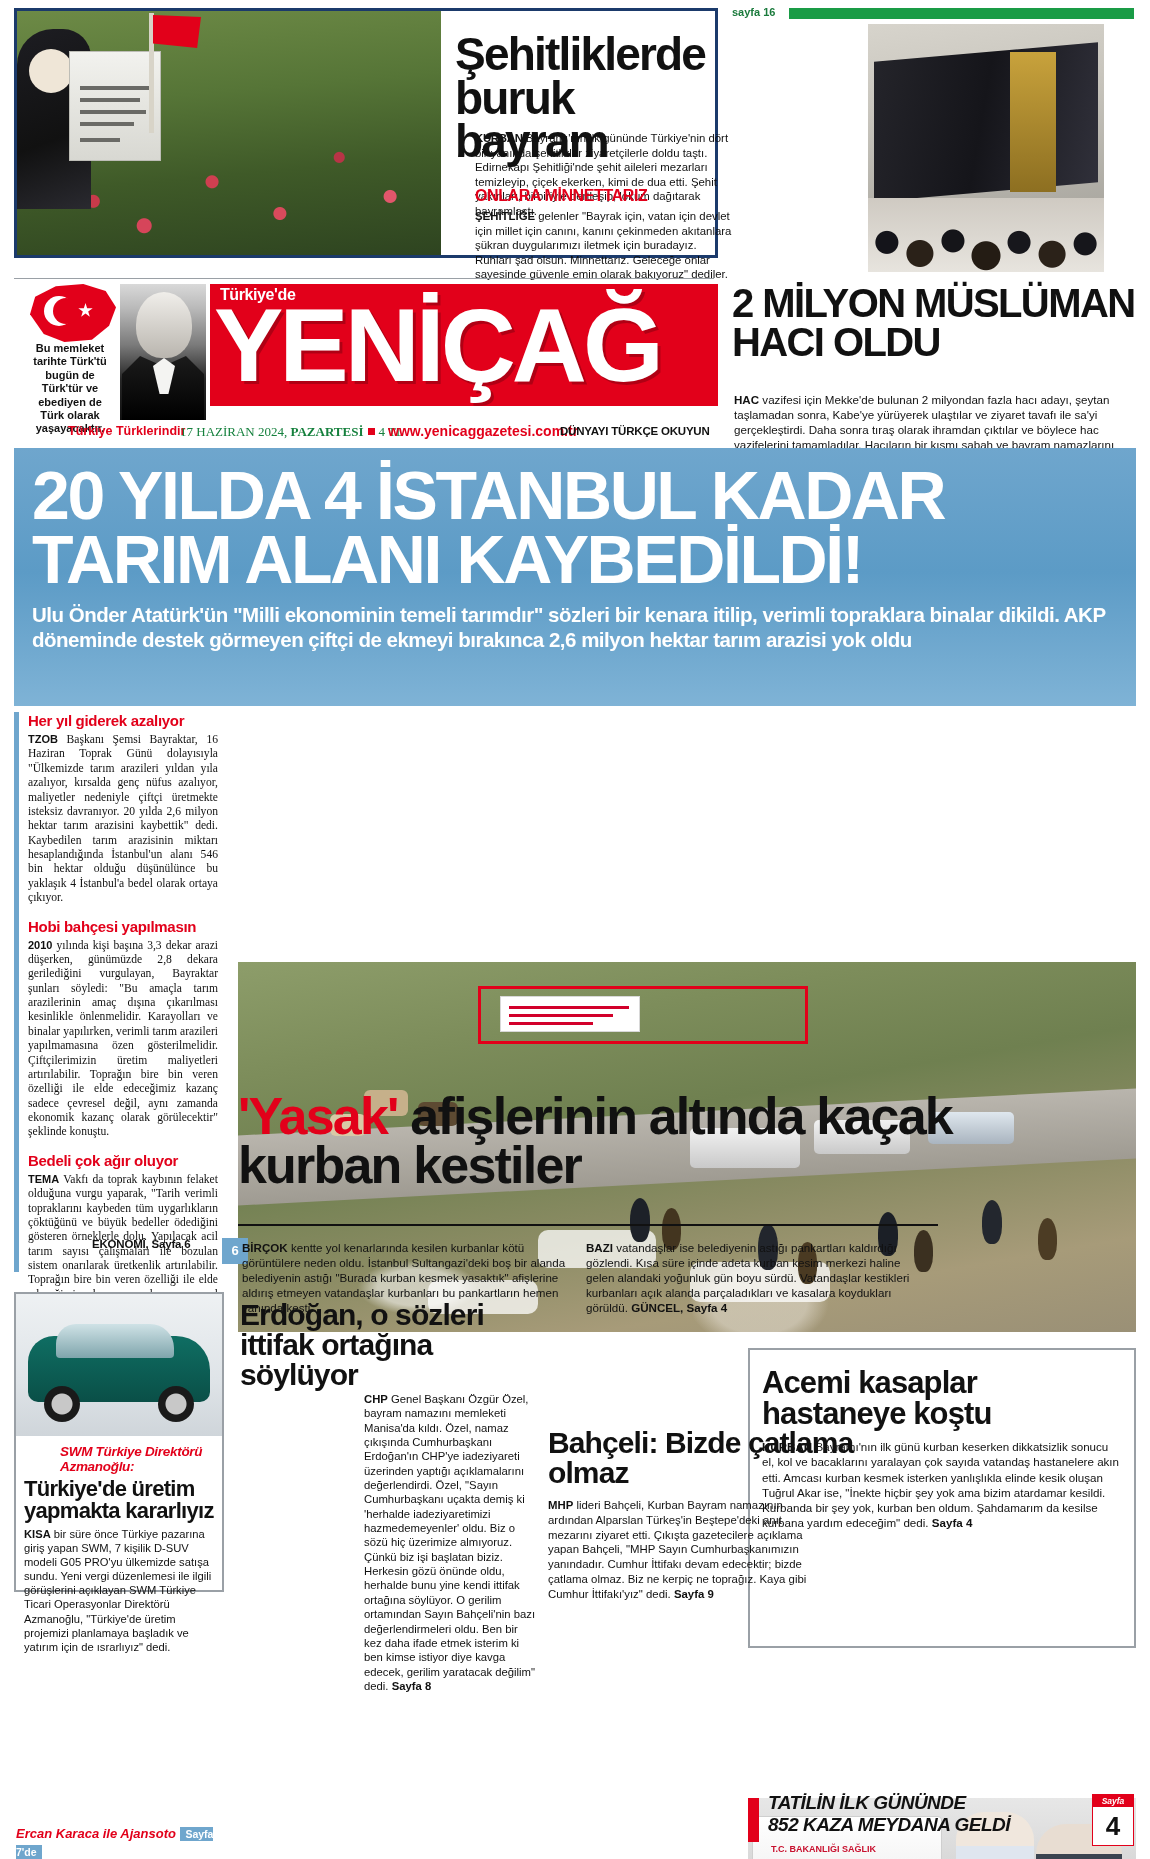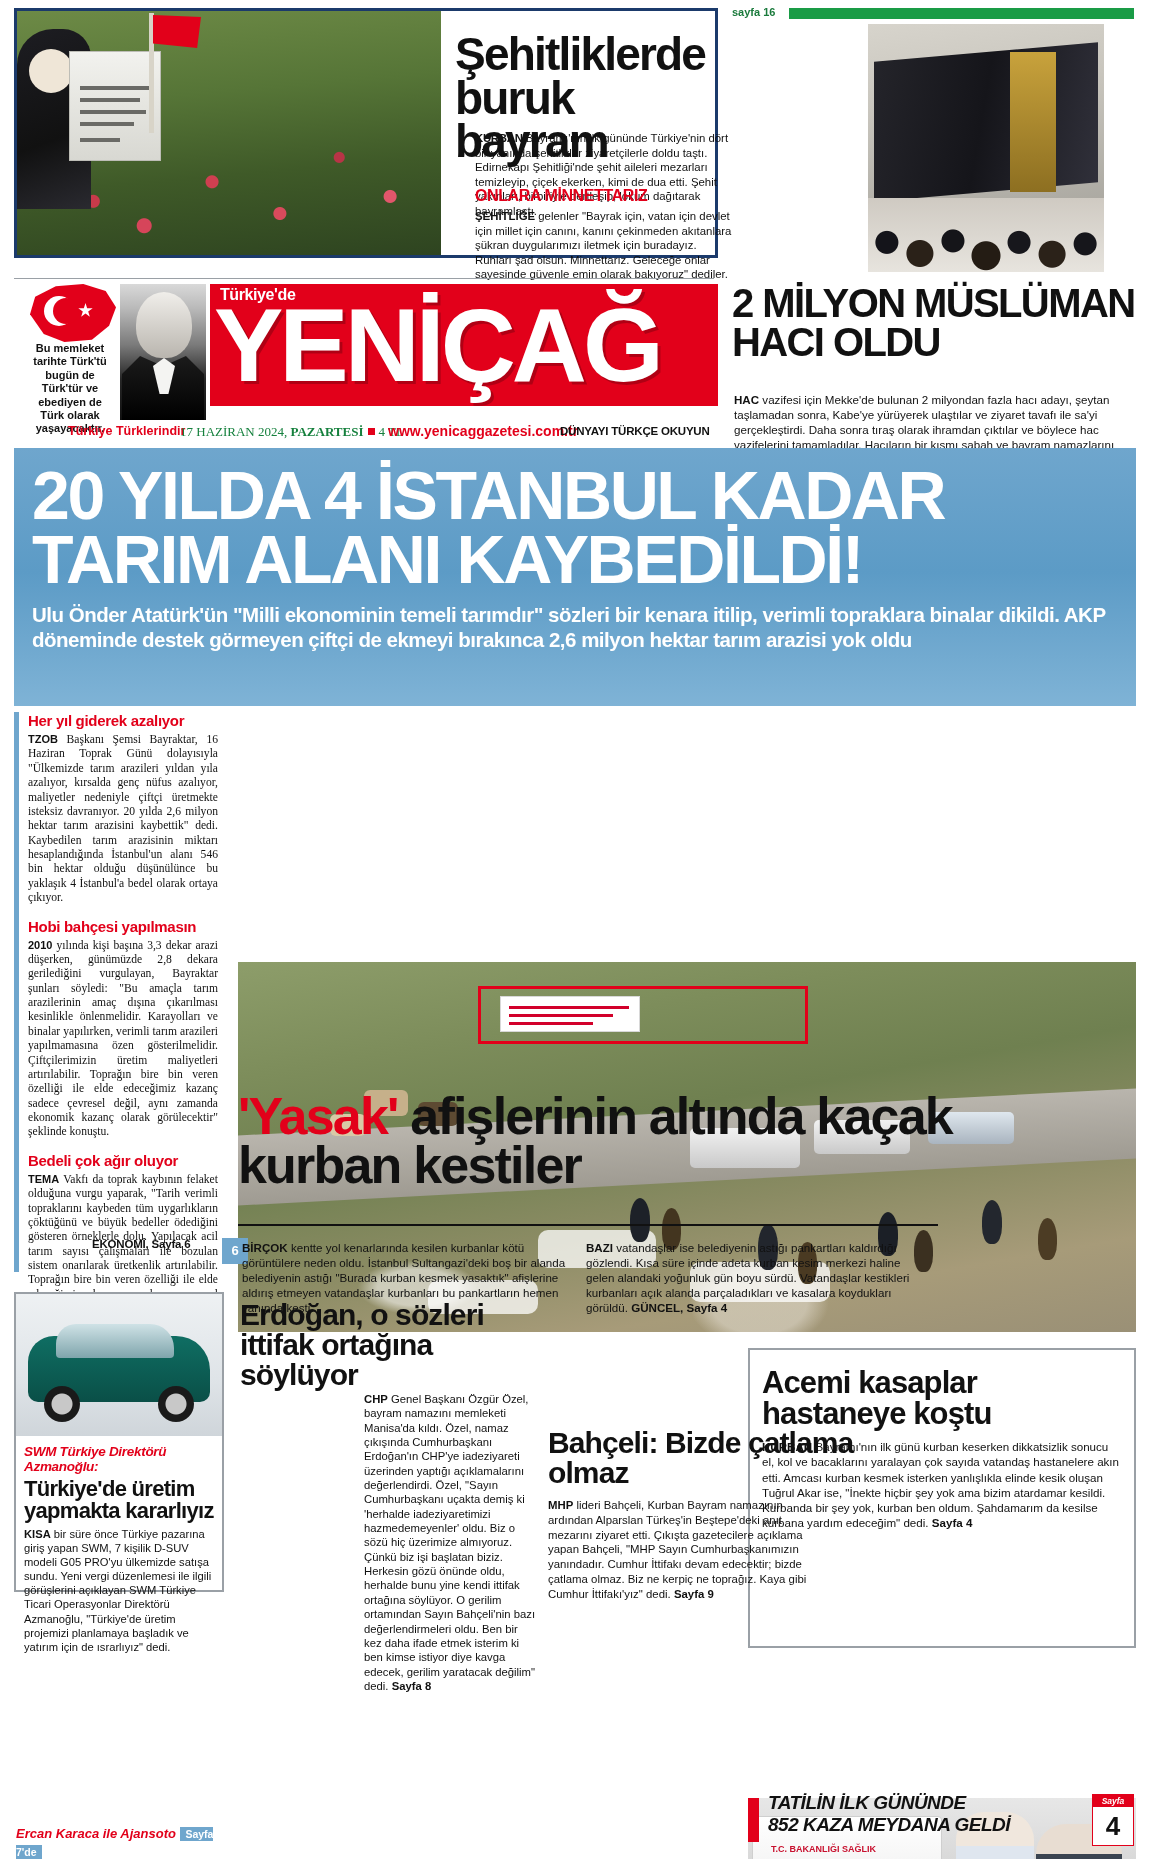--- a/index.html
+++ b/index.html
@@ -296,21 +296,21 @@
   #car .body {
     position:absolute; left:12px; top:42px; width:182px; height:66px;
     background:linear-gradient(180deg,#0f6e63,#0a4f47); border-radius:26px 34px 10px 10px;
   }
   #car .glass {
     position:absolute; left:40px; top:30px; width:118px; height:34px;
     background:linear-gradient(180deg,#cfe2e6,#7fa5ac); border-radius:20px 24px 4px 4px;
   }
   #car .wheel { position:absolute; top:92px; width:36px; height:36px; border-radius:50%;
     background:radial-gradient(circle,#c8c8c8 0 10px,#1a1a1a 11px); }
-  #swm-kicker { font-size:13.5px; font-weight:bold; font-style:italic; color:#e2001a; letter-spacing:-0.3px; }
+  #swm-kicker { font-size:13.5px; font-weight:bold; font-style:italic; color:#e2001a; letter-spacing:-0.3px;margin-left:36px; }
   #swm h3 { margin:4px 0 4px 0; font-size:22px; line-height:1.02; font-weight:bold; letter-spacing:-0.7px; }
   #swm-body { font-size:11.2px; line-height:1.26; }
   #ajansoto {
     left:16px; top:1824px; width:208px; height:26px;
   }
   #ajansoto .t { font-size:13px; font-weight:bold; font-style:italic; color:#e2001a; }
   #ajansoto .s { font-size:10.5px; font-weight:bold; color:#fff; background:#6fa6cd; padding:1px 5px; }
 
   
   #erd-box { left:240px; top:1300px; width:295px; height:555px; }

